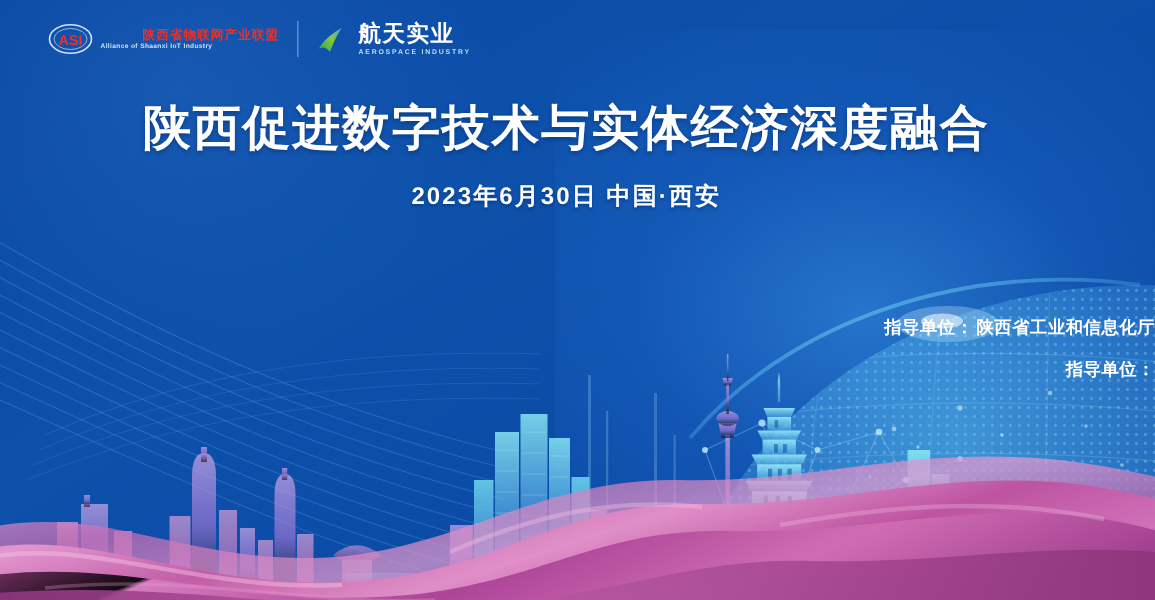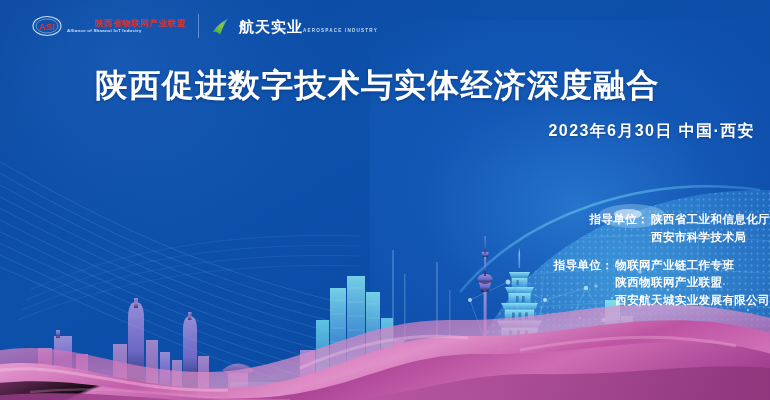--- a/index.html
+++ b/index.html
@@ -92,24 +92,23 @@
     display: flex;
     align-items: center;
     gap: 6px;
   }
   .aero-mark {
     width: 22px; height: 20px;
     flex: 0 0 auto;
   }
   .aero-texts {
     display: flex;
-    flex-direction: row;
+    flex-direction: column;
     justify-content: center;
     line-height: 1;
-    align-items: flex-end;
   }
   .aero-cn {
     font-size: 15px;
     font-weight: 700;
     color: #ffffff;
     letter-spacing: 1px;
     white-space: nowrap;
   }
   .aero-en {
     font-size: 4.6px;
@@ -138,21 +137,20 @@
     text-shadow: 0 1px 3px rgba(3,30,80,0.45);
   }
   .subtitle {
     margin-top: 15px;
     font-size: 16px;
     font-weight: 700;
     color: #ffffff;
     letter-spacing: 1.4px;
     white-space: nowrap;
     text-shadow: 0 1px 2px rgba(3,30,80,0.4);
-    text-align: right;
   }
 
   
   .credits {
     position: absolute;
     left: 0; right: 0;
     top: 211px;
     display: flex;
     flex-direction: column;
     align-items: flex-end;
@@ -556,28 +554,22 @@
     <div class="title-line">陕西促进数字技术与实体经济深度融合</div>
     <div class="subtitle">2023年6月30日   中国·西安</div>
   </div>
 
   <div class="credits">
 
     <div class="credit-group">
       <span class="credit-label">指导单位：</span>
       <span class="credit-values">
         <span>陕西省工业和信息化厅</span>
-        <span>西安市科学技术局</span>
       </span>
     </div>
 
     <div class="credit-group">
       <span class="credit-label">指导单位：</span>
-      <span class="credit-values">
-        <span>物联网产业链工作专班</span>
-        <span>陕西物联网产业联盟</span>
-        <span>西安航天城实业发展有限公司</span>
-      </span>
     </div>
 
   </div>
 
 </div>
 
 </body></html>

